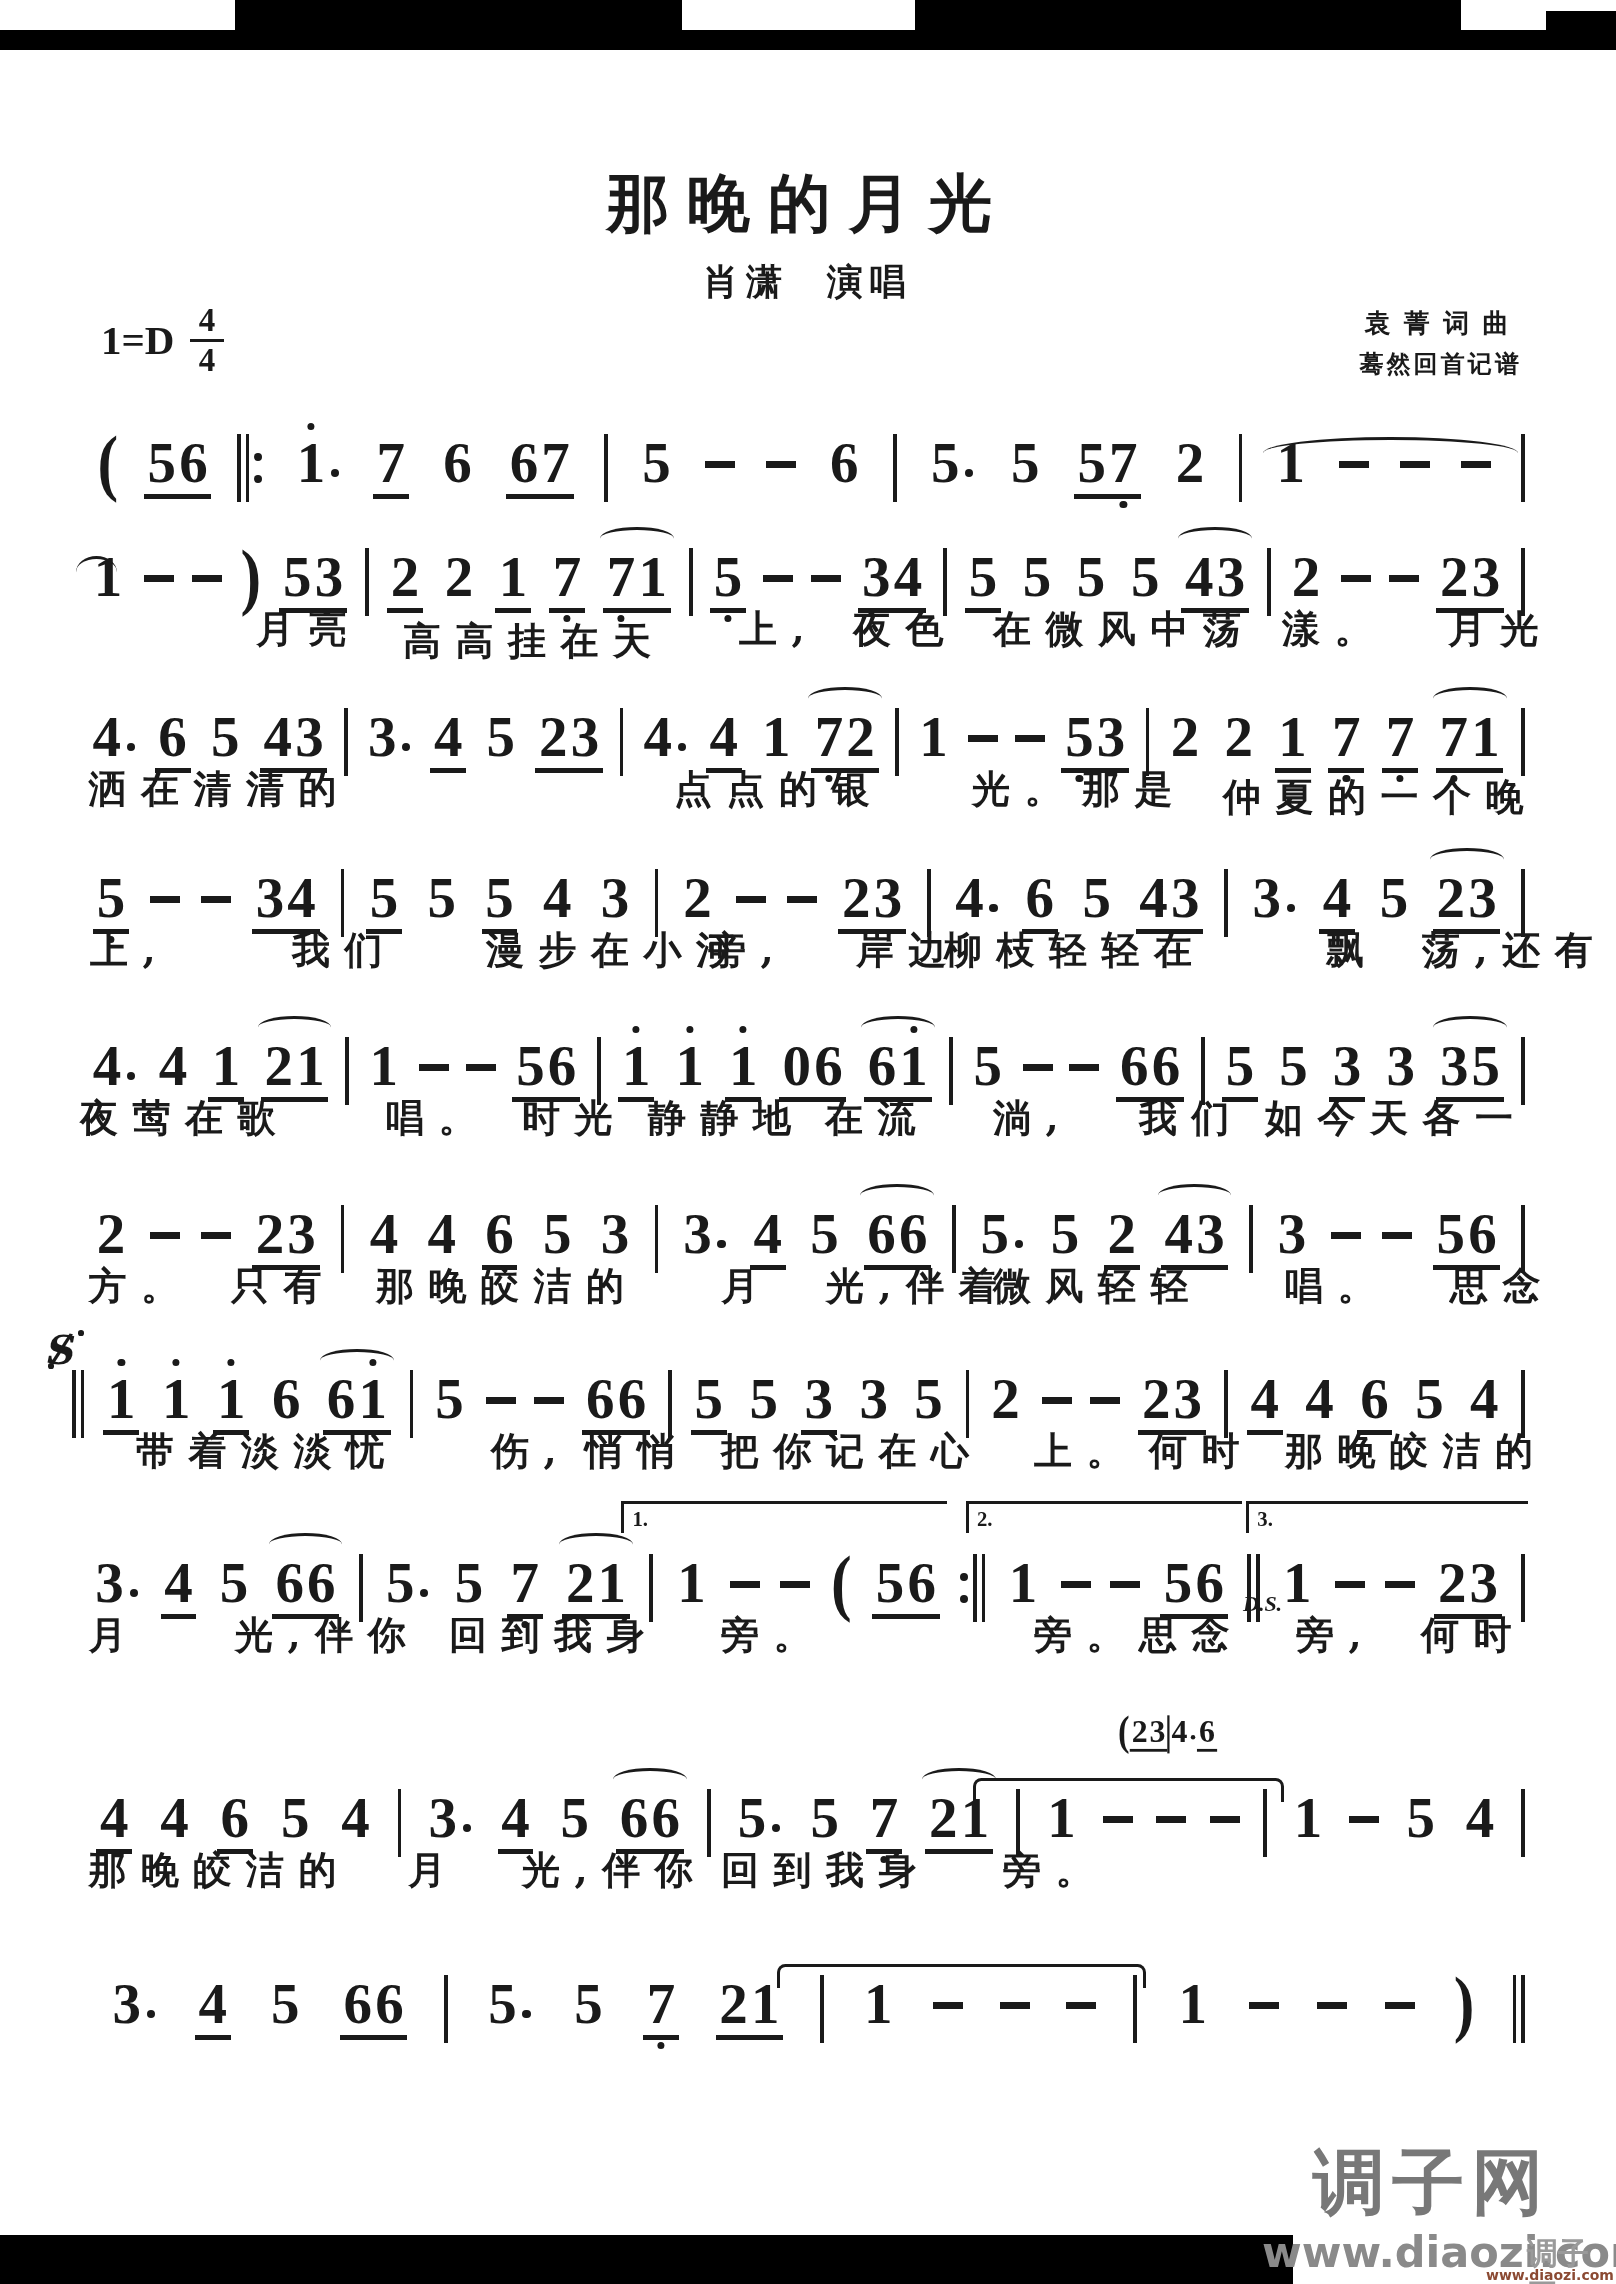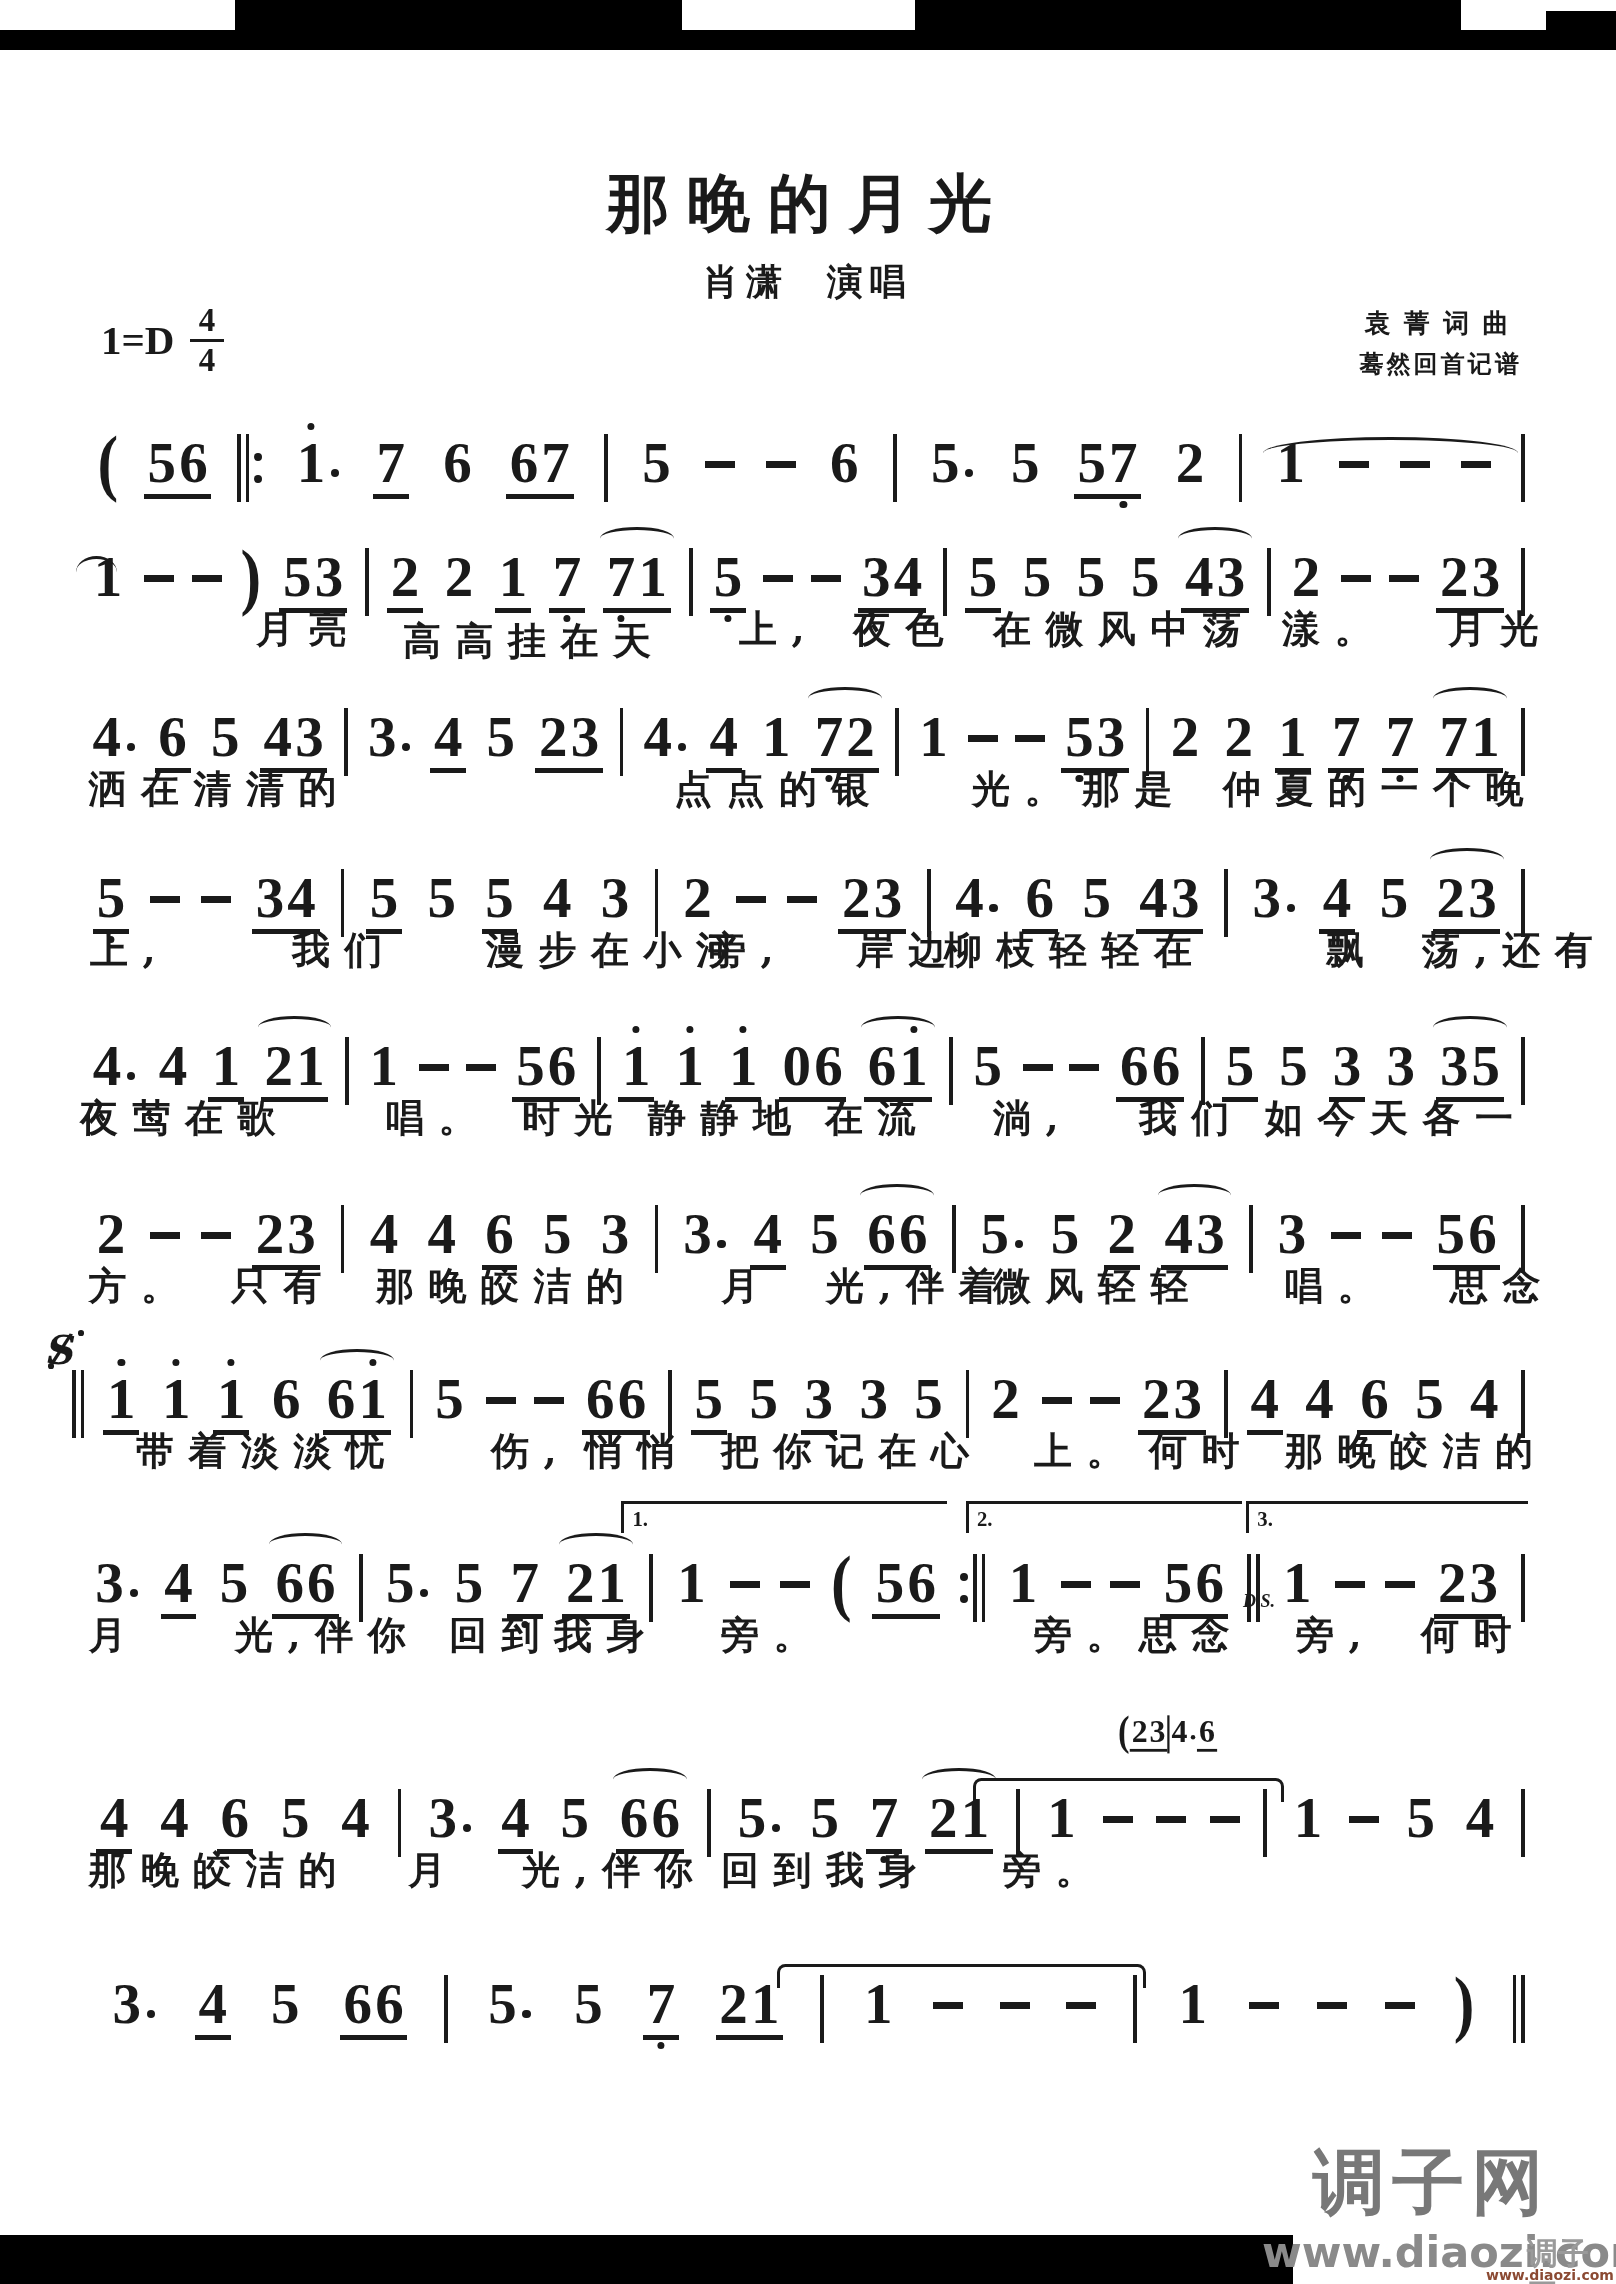--- a/index.html
+++ b/index.html
@@ -45,21 +45,21 @@
   .slurarc{position:absolute;top:-24px;left:-3.1px;right:-3.1px;height:19.7px;
      border-top:3.6px solid var(--ink);border-radius:100% 100% 0 0 / 100% 100% 0 0;}
   .tie{position:absolute;height:29px;border-top:3.6px solid var(--ink);
      border-radius:100% 100% 0 0 / 100% 100% 0 0;}
   .tie.square{height:20.7px;border:3.1px solid var(--ink);border-bottom:none;border-radius:8.3px 8.3px 0 0;}
   .volta{position:absolute;top:-30px;height:29px;border-top:3.1px solid var(--ink);border-left:3.1px solid var(--ink);}
   .volta span{display:inline-block;margin:4.1px 0 0 8.3px;font-size:20.7px;font-weight:600;}
   .lyrics-row{position:absolute;left:0;right:0;top:79px;height:52px;}
   .lyr{position:absolute;top:0;font-family:"DejaVu Serif",serif;font-size:38px;letter-spacing:14.5px;
        font-weight:600;white-space:nowrap;}
-  .ds{position:absolute;font-style:italic;font-weight:bold;font-size:18px;font-family:"Liberation Serif",serif;}
+  .ds{position:absolute;font-style:italic;font-weight:bold;font-size:22px;font-family:"Liberation Serif",serif;}
   .cue{position:absolute;display:flex;align-items:flex-start;transform:scale(0.56);transform-origin:left top;}
   .segno{position:absolute;width:38px;height:52px;}
   .segno .sg-s{font-size:40px;font-weight:bold;font-family:"DejaVu Serif",serif;font-style:italic;}
   .segno .sg-slash{position:absolute;left:8.3px;top:-7.2px;font-size:50px;transform:rotate(14deg);font-weight:bold;}
   .segno i{position:absolute;width:5.7px;height:5.7px;border-radius:50%;background:var(--ink);}
   .segno i.d1{right:1px;top:4.1px;}
   .segno i.d2{left:1px;bottom:9.3px;}
   
   .wm-brand{position:absolute;left:1313px;top:2135px;font-family:"DejaVu Sans",sans-serif;
      font-weight:bold;font-size:72px;letter-spacing:7.2px;color:#787878;}
@@ -380,21 +380,21 @@
         </span>
         <span class="barwrap">
           <i class="bar"></i>
         </span>
       </div>
       <div class="lyrics-row">
         <span class="lyr" style="left: 16.6px; text-align: right;">洒在清清的</span>
         <span class="lyr" style="left: 602px;">点点的银</span>
         <span class="lyr" style="left: 900px;">光。</span>
         <span class="lyr" style="left: 1010px;">那是</span>
-        <span class="lyr" style="left: 1151px;">仲夏的一个晚</span>
+        <span class="lyr" style="left: 1151px; margin-top: 8px;">仲夏的一个晚</span>
       </div>
     </div>
     <div class="system" style="top: 846px;">
       <div class="notes-row">
         <span class="measure" style="flex-grow: 4;">
           <span class="grp u">
             <span class="nc">5<i class="lo"></i></span>
           </span>
           <span class="dash"></span>
           <span class="dash"></span>

